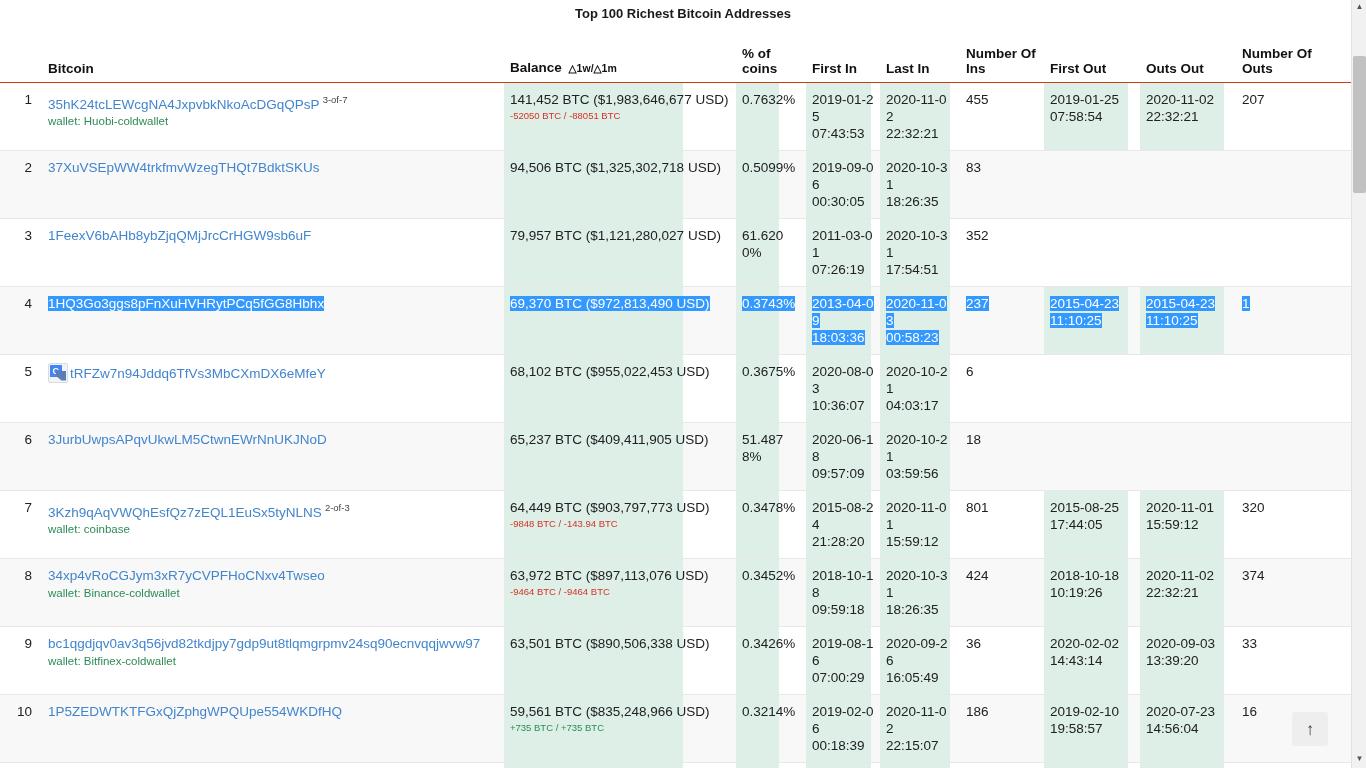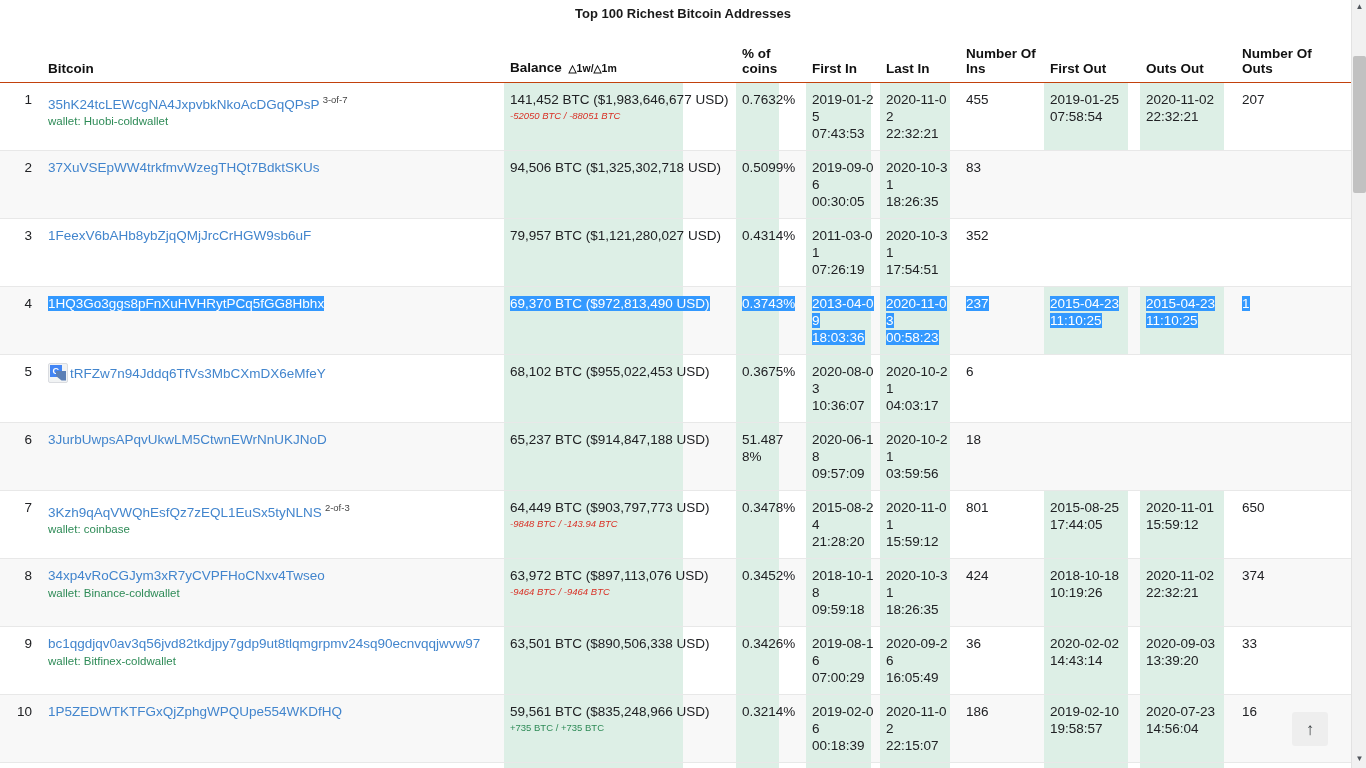--- a/index.html
+++ b/index.html
@@ -104,21 +104,21 @@
     font-size: 11.5px;
     margin-top: 2px;
     line-height: 14px;
   }
   .delta {
     display: block;
     font-size: 9.5px;
     margin-top: 2px;
     line-height: 12px;
   }
-  .delta.neg { color: #d93025; font-style: italic; }
+  .delta.neg { color: #d93025; }
   .delta.pos { color: #2e8b57; }
 
   
   .sel {
     background: #3399ff !important;
     color: #ffffff !important;
     box-decoration-break: clone;
     -webkit-box-decoration-break: clone;
   }
 
@@ -305,21 +305,21 @@
           </tr>
           <tr class="odd">
             <td class="c-rank">3</td>
             <td class="c-addr"><a class="addr" href="#">1FeexV6bAHb8ybZjqQMjJrcCrHGW9sb6uF</a></td>
             <td class="c-bal shade">
               <div class="bar" style="width: 77%;"></div>
               <div class="cellcontent"><span class="">79,957 BTC ($1,121,280,027 USD)</span></div>
             </td>
             <td class="c-pct shade">
               <div class="bar" style="width: 62%;"></div>
-              <div class="cellcontent"><span class="">0.4314%</span></div>
+              <div class="cellcontent"><span class="">61.6200%</span></div>
             </td>
             <td class="c-firstin shade">
               <div class="bar" style="width: 88%;"></div>
               <div class="cellcontent"><span class="">2011-03-01</span><br><span class="">07:26:19</span></div>
             </td>
             <td class="c-lastin shade">
               <div class="bar" style="width: 88%;"></div>
               <div class="cellcontent"><span class="">2020-10-31</span><br><span class="">17:54:51</span></div>
             </td>
             <td class="c-ins shade">
@@ -399,21 +399,21 @@
             </td>
             <td class="c-outs shade">
               <div class="cellcontent"><span class=""></span></div>
             </td>
           </tr>
           <tr class="even">
             <td class="c-rank">6</td>
             <td class="c-addr"><a class="addr" href="#">3JurbUwpsAPqvUkwLM5CtwnEWrNnUKJNoD</a></td>
             <td class="c-bal shade">
               <div class="bar" style="width: 77%;"></div>
-              <div class="cellcontent"><span class="">65,237 BTC ($914,847,188 USD)</span></div>
+              <div class="cellcontent"><span class="">65,237 BTC ($409,411,905 USD)</span></div>
             </td>
             <td class="c-pct shade">
               <div class="bar" style="width: 62%;"></div>
               <div class="cellcontent"><span class="">51.4878%</span></div>
             </td>
             <td class="c-firstin shade">
               <div class="bar" style="width: 88%;"></div>
               <div class="cellcontent"><span class="">2020-06-18</span><br><span class="">09:57:09</span></div>
             </td>
             <td class="c-lastin shade">
@@ -457,21 +457,21 @@
             </td>
             <td class="c-firstout shade">
               <div class="bar" style="width: 88%;"></div>
               <div class="cellcontent"><span class="">2015-08-25</span><br><span class="">17:44:05</span></div>
             </td>
             <td class="c-lastout shade">
               <div class="bar" style="width: 88%;"></div>
               <div class="cellcontent"><span class="">2020-11-01</span><br><span class="">15:59:12</span></div>
             </td>
             <td class="c-outs shade">
-              <div class="cellcontent"><span class="">650</span></div>
+              <div class="cellcontent"><span class="">320</span></div>
             </td>
           </tr>
           <tr class="even">
             <td class="c-rank">8</td>
             <td class="c-addr"><a class="addr" href="#">34xp4vRoCGJym3xR7yCVPFHoCNxv4Twseo</a><span class="wallet">wallet: Binance-coldwallet</span></td>
             <td class="c-bal shade">
               <div class="bar" style="width: 77%;"></div>
               <div class="cellcontent"><span class="">63,972 BTC ($897,113,076 USD)</span><span class="delta neg">-9464 BTC / -9464 BTC</span></div>
             </td>
             <td class="c-pct shade">

